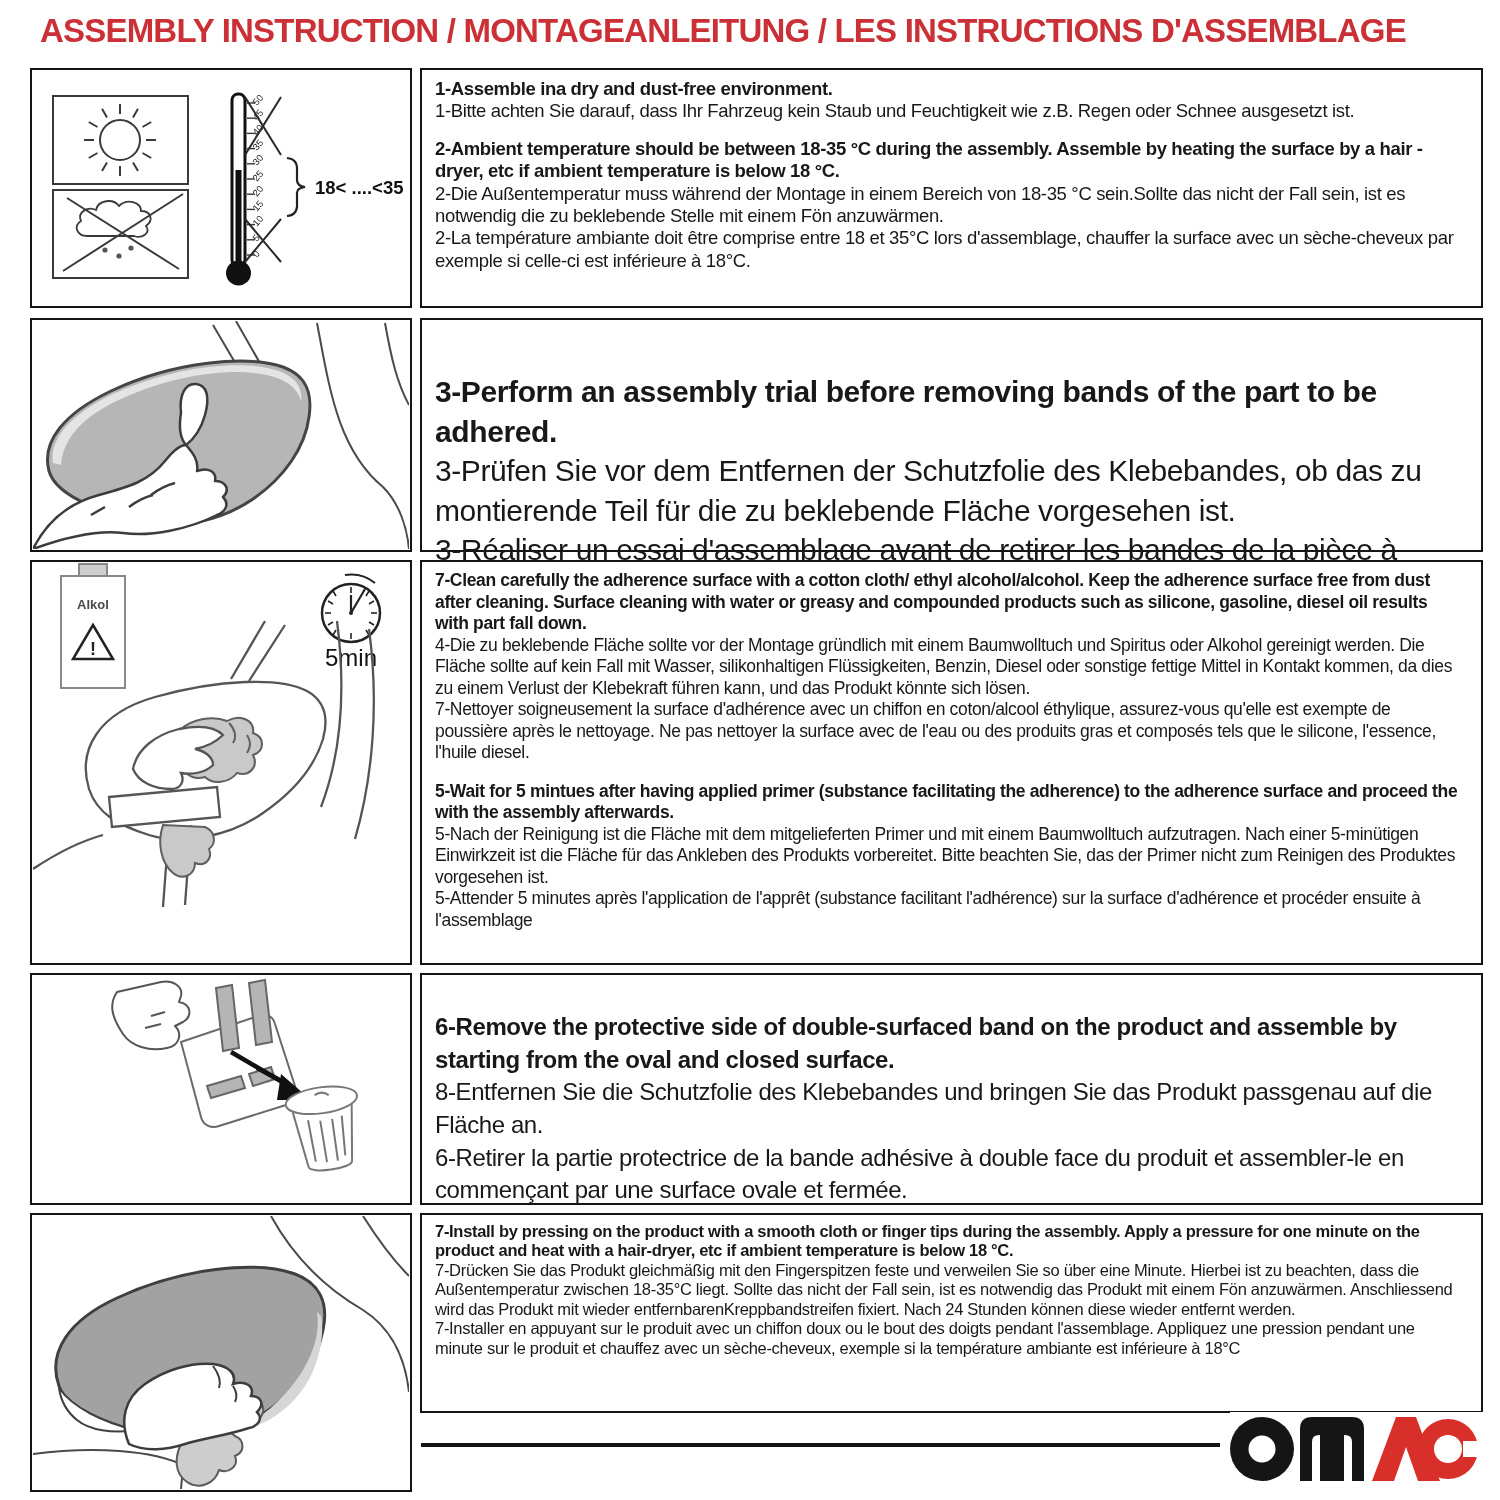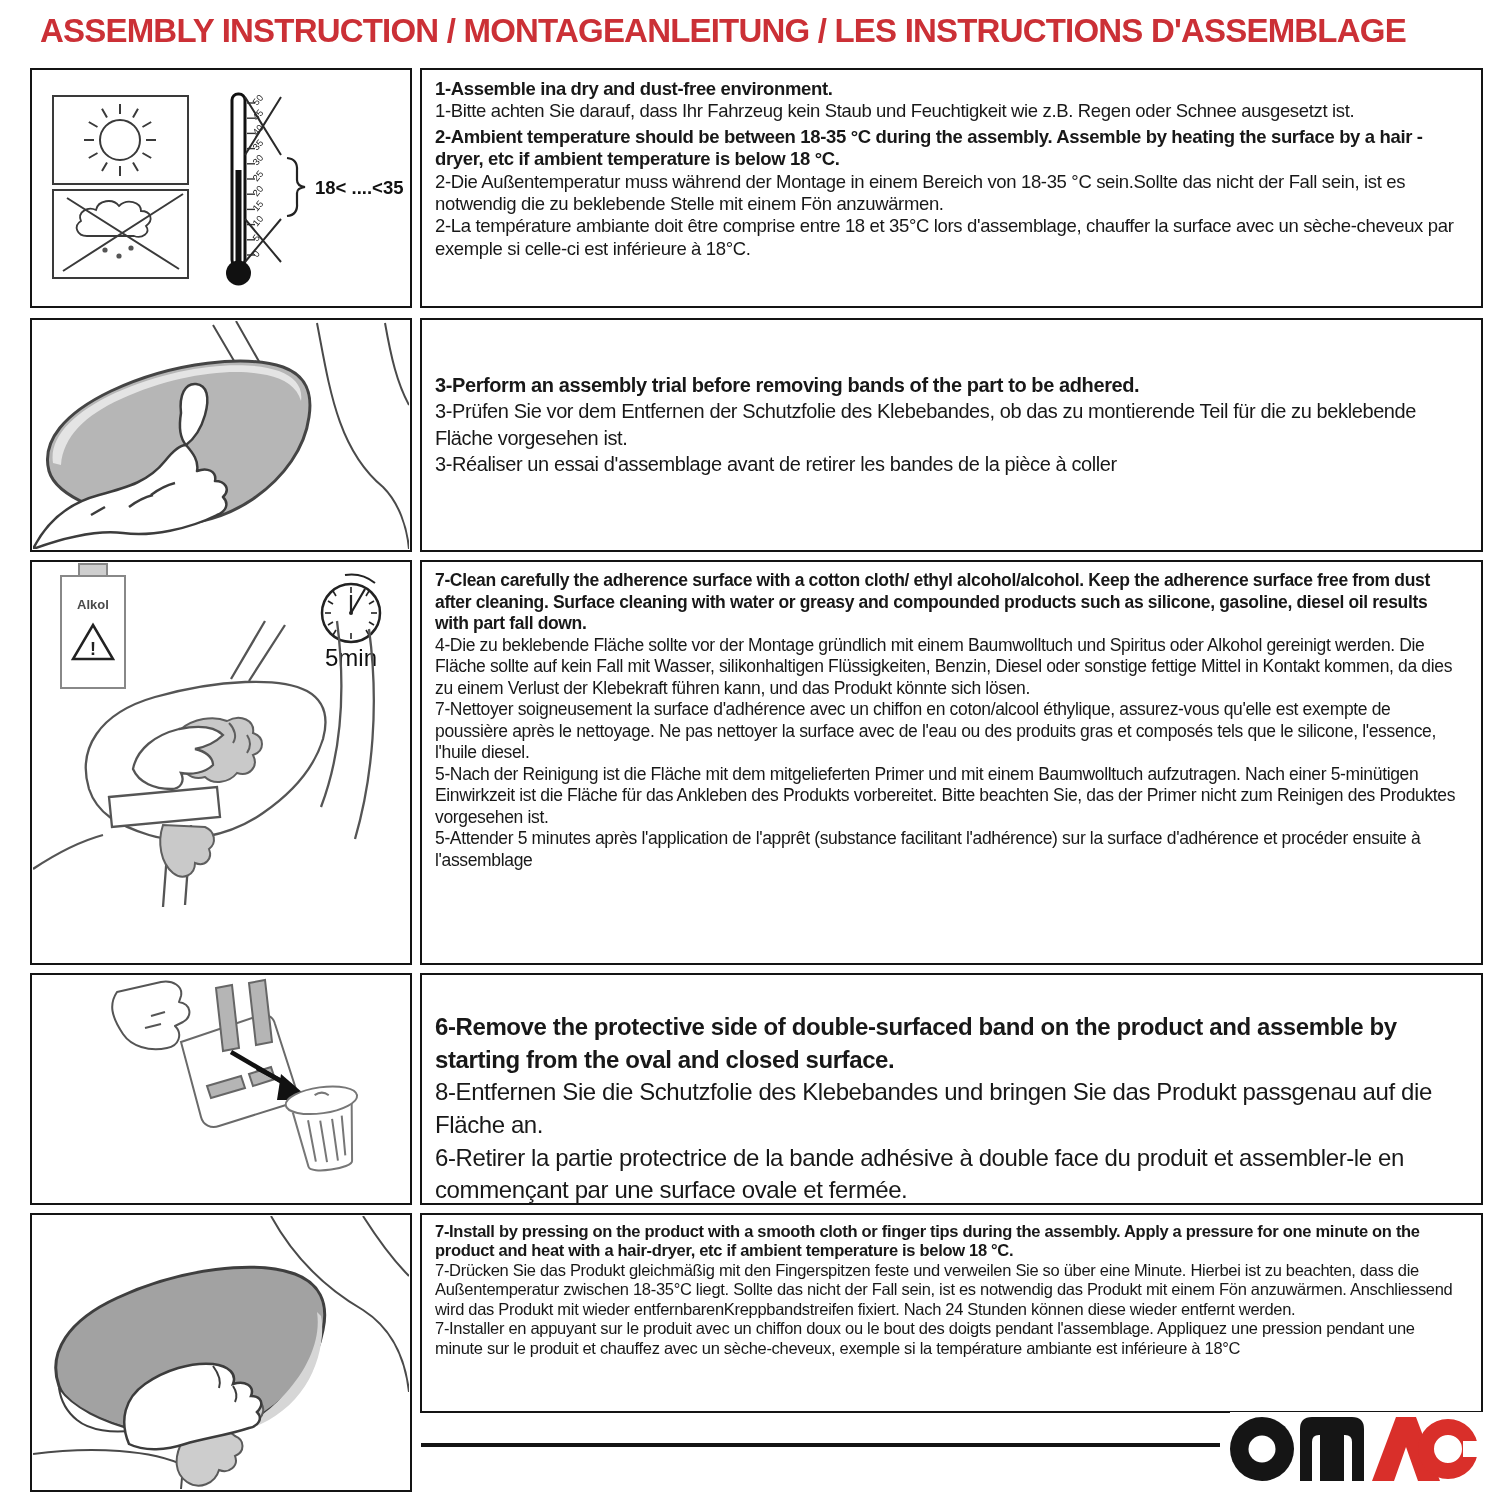--- a/index.html
+++ b/index.html
@@ -16,23 +16,23 @@
     background:#fff;box-sizing:border-box;display:flex;align-items:center;justify-content:center;
   }
   .txtbox{
     position:absolute;left:420px;width:1063px;border:2px solid #141414;
     background:#fff;box-sizing:border-box;padding:8px 16px 24px 13px;
   }
   .txtbox p{margin:0;}
   .b{font-weight:700;}
   #fig1{top:68px;height:240px;}
   #txt1{top:68px;height:240px;font-size:18.5px;line-height:1.21;letter-spacing:-0.35px;}
-  #txt1 .gap{margin-top:3px;}
+  #txt1 .gap{margin-top:15px;}
   #fig2{top:318px;height:234px;}
-  #txt2{top:318px;height:234px;font-size:20px;line-height:1.32;letter-spacing:-0.4px;padding-top:52px;}
+  #txt2{top:318px;height:234px;font-size:30px;line-height:1.32;letter-spacing:-0.4px;padding-top:52px;}
   #fig3{top:560px;height:405px;}
   #txt3{top:560px;height:405px;font-size:17.5px;line-height:1.23;letter-spacing:-0.35px;}
   #txt3 .gap{margin-top:17px;}
   #fig4{top:973px;height:232px;}
   #txt4{top:973px;height:232px;font-size:24px;line-height:1.36;letter-spacing:-0.4px;padding-top:36px;}
   #fig5{top:1213px;height:279px;}
   #txt5{top:1213px;height:200px;font-size:16.5px;line-height:1.18;letter-spacing:-0.3px;padding-top:7px;}
   .bottom-rule{
     position:absolute;left:421px;top:1443px;width:799px;height:4px;background:#141414;
   }
@@ -180,20 +180,21 @@
       <path d="M130,262 C124,280 128,300 140,310 C150,318 162,312 162,300 C172,304 180,296 176,286 C184,280 182,268 172,264 Z" fill="#c9c9c9" stroke="#5f5f5f" stroke-width="2"></path>
       <path d="M100,206 C104,186 122,172 146,166 C166,162 182,164 190,172 C182,180 172,184 162,186 C172,188 180,194 180,202 C172,210 158,212 148,210 C152,218 148,226 138,226 C122,226 106,220 100,206 Z" fill="#fff" stroke="#555" stroke-width="2.3"></path>
       <path d="M196,160 C202,166 204,174 200,180 M214,172 C218,178 218,184 214,190" fill="none" stroke="#5f5f5f" stroke-width="2"></path>
     </g>
   </svg>
 </div>
 <div class="txtbox" id="txt3">
   <p class="b">7-Clean carefully the adherence surface with a cotton cloth/ ethyl alcohol/alcohol. Keep the adherence surface free from dust after cleaning. Surface cleaning with water or greasy and compounded products such as silicone, gasoline, diesel oil results with part fall down.</p>
   <p>4-Die zu beklebende Fläche sollte vor der Montage gründlich mit einem Baumwolltuch und Spiritus oder Alkohol gereinigt werden. Die Fläche sollte auf kein Fall mit Wasser, silikonhaltigen Flüssigkeiten, Benzin, Diesel oder sonstige fettige Mittel in Kontakt kommen, da dies zu einem Verlust der Klebekraft führen kann, und das Produkt könnte sich lösen.</p>
   <p>7-Nettoyer soigneusement la surface d'adhérence avec un chiffon en coton/alcool éthylique, assurez-vous qu'elle est exempte de poussière après le nettoyage. Ne pas nettoyer la surface avec de l'eau ou des produits gras et composés tels que le silicone, l'essence, l'huile diesel.</p>
+  <p class="b gap">5-Wait for 5 mintues after having applied primer (substance facilitating the adherence) to the adherence surface and proceed the with the assembly afterwards.</p>
   <p>5-Nach der Reinigung ist die Fläche mit dem mitgelieferten Primer und mit einem Baumwolltuch aufzutragen. Nach einer 5-minütigen Einwirkzeit ist die Fläche für das Ankleben des Produkts vorbereitet. Bitte beachten Sie, das der Primer nicht zum Reinigen des Produktes vorgesehen ist.</p>
   <p>5-Attender 5 minutes après l'application de l'apprêt (substance facilitant l'adhérence) sur la surface d'adhérence et procéder ensuite à l'assemblage</p>
 </div>
 
 <div class="figbox" id="fig4">
   <svg width="376" height="226" viewBox="0 0 376 226">
     <g fill="#fff" stroke="#555" stroke-width="2" stroke-linejoin="round">
       <path d="M84,16 L128,6 C140,4 150,10 148,20 L146,26 C158,28 160,40 150,46 L142,50 C150,58 146,70 134,72 C116,76 98,70 90,58 C78,40 76,28 84,16 Z"></path>
       <path d="M118,40 L132,36 M112,52 L128,48" fill="none"></path>
     </g>

